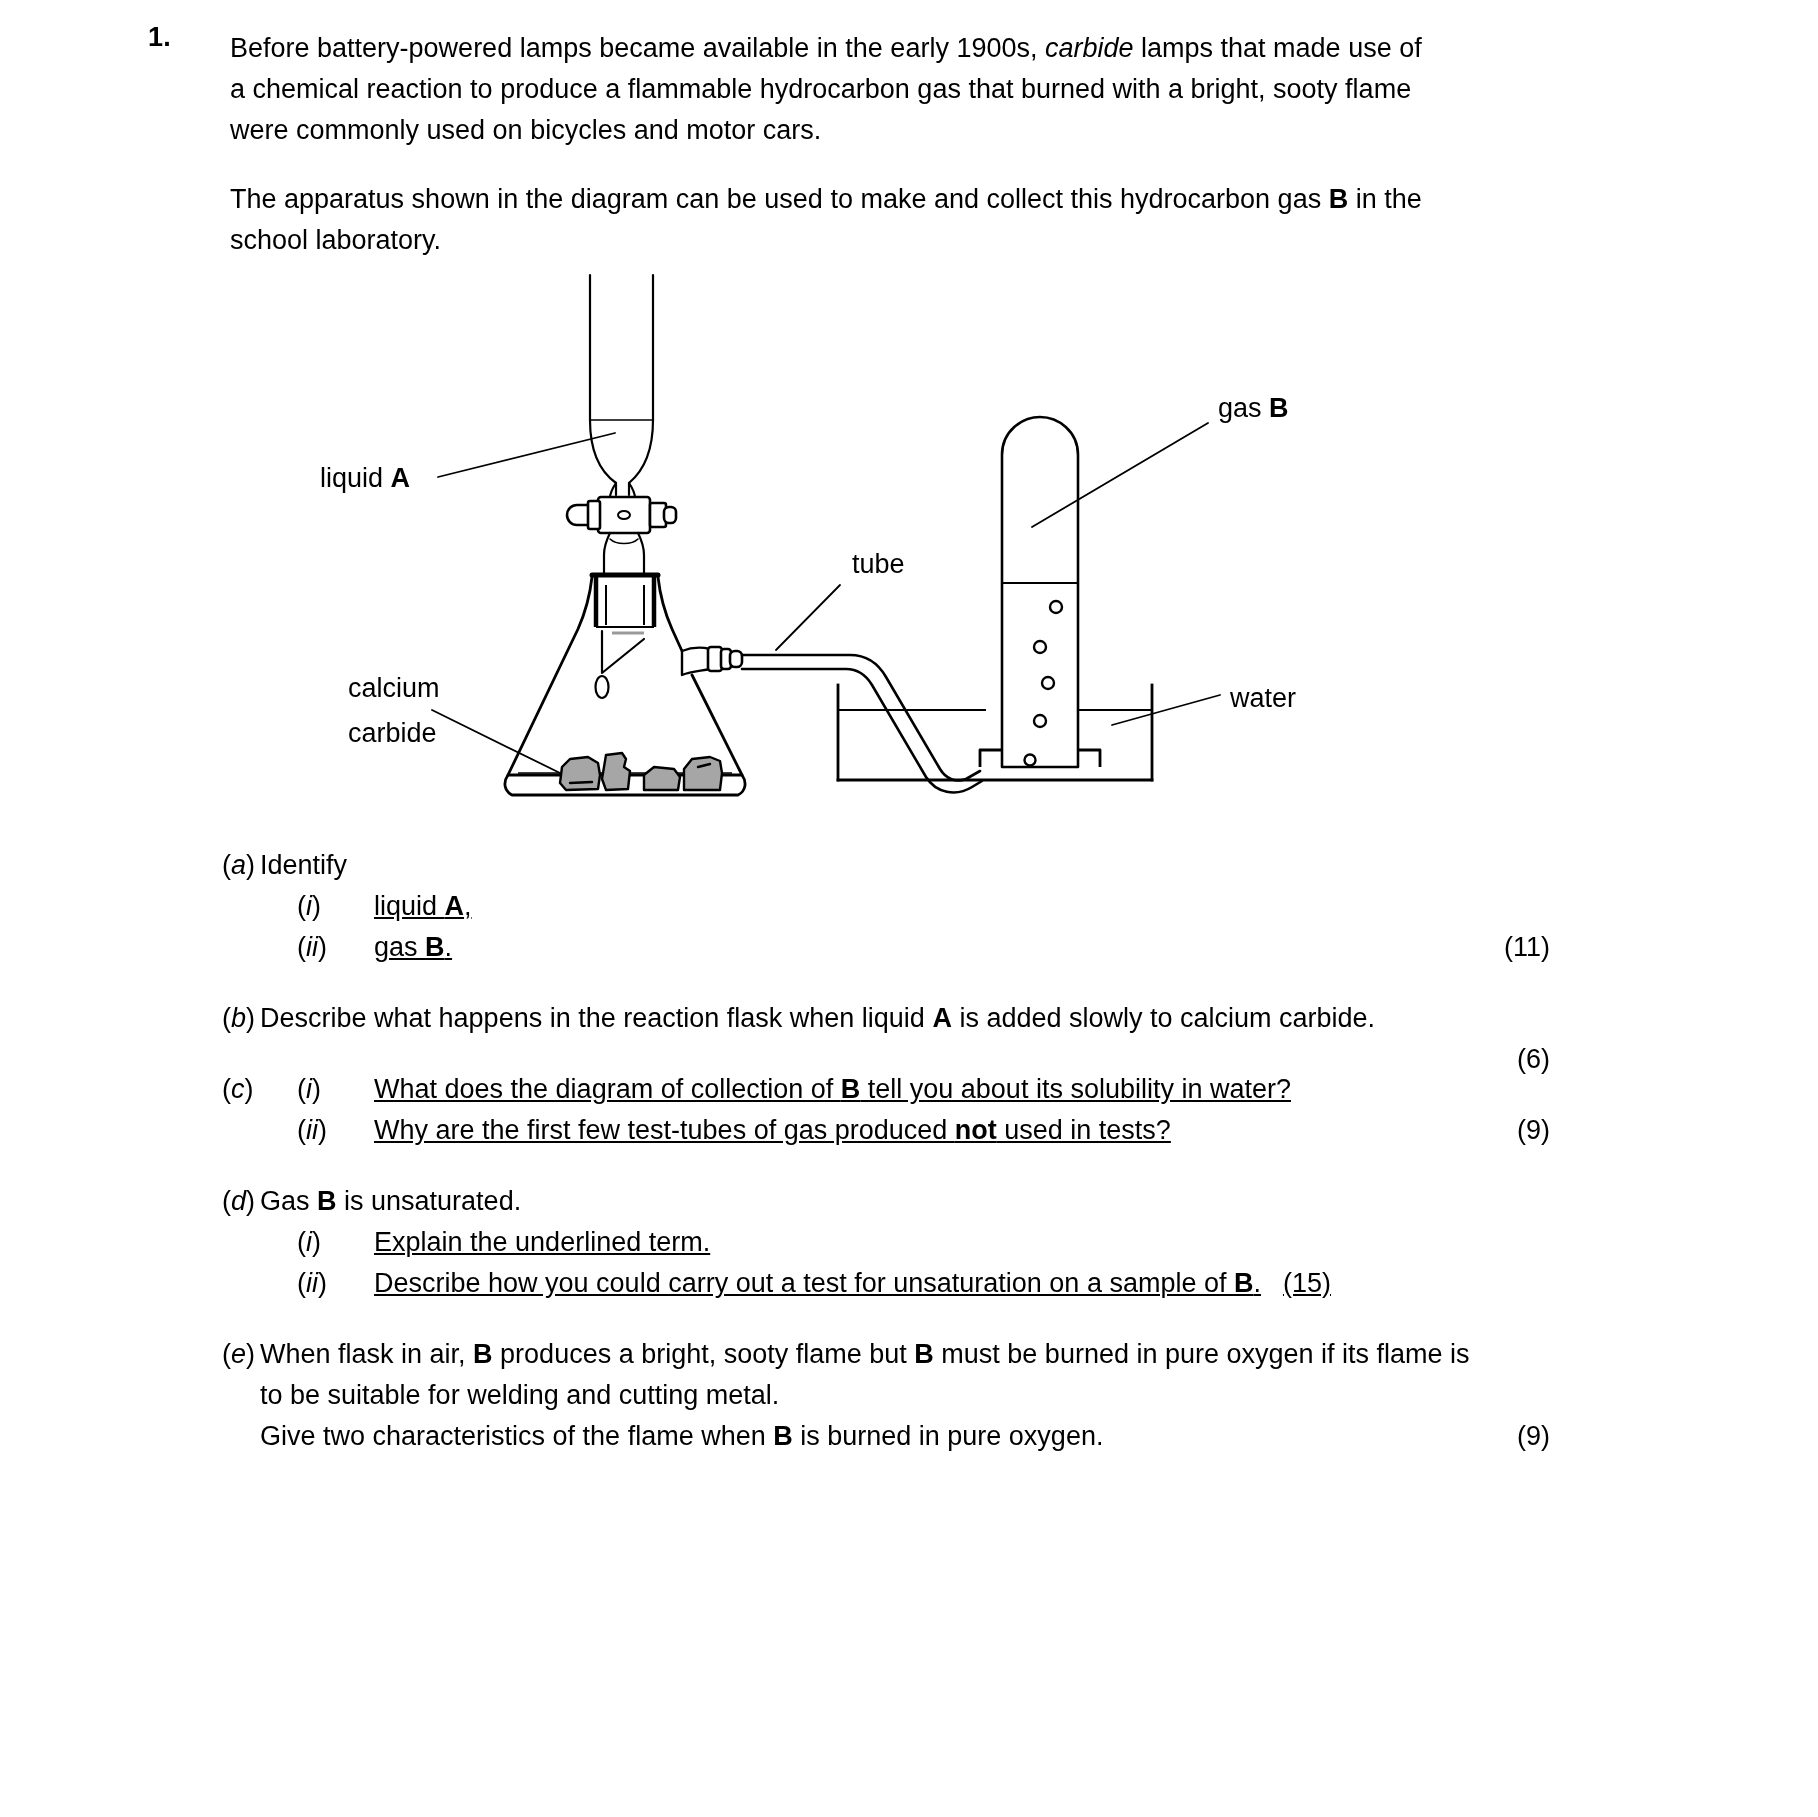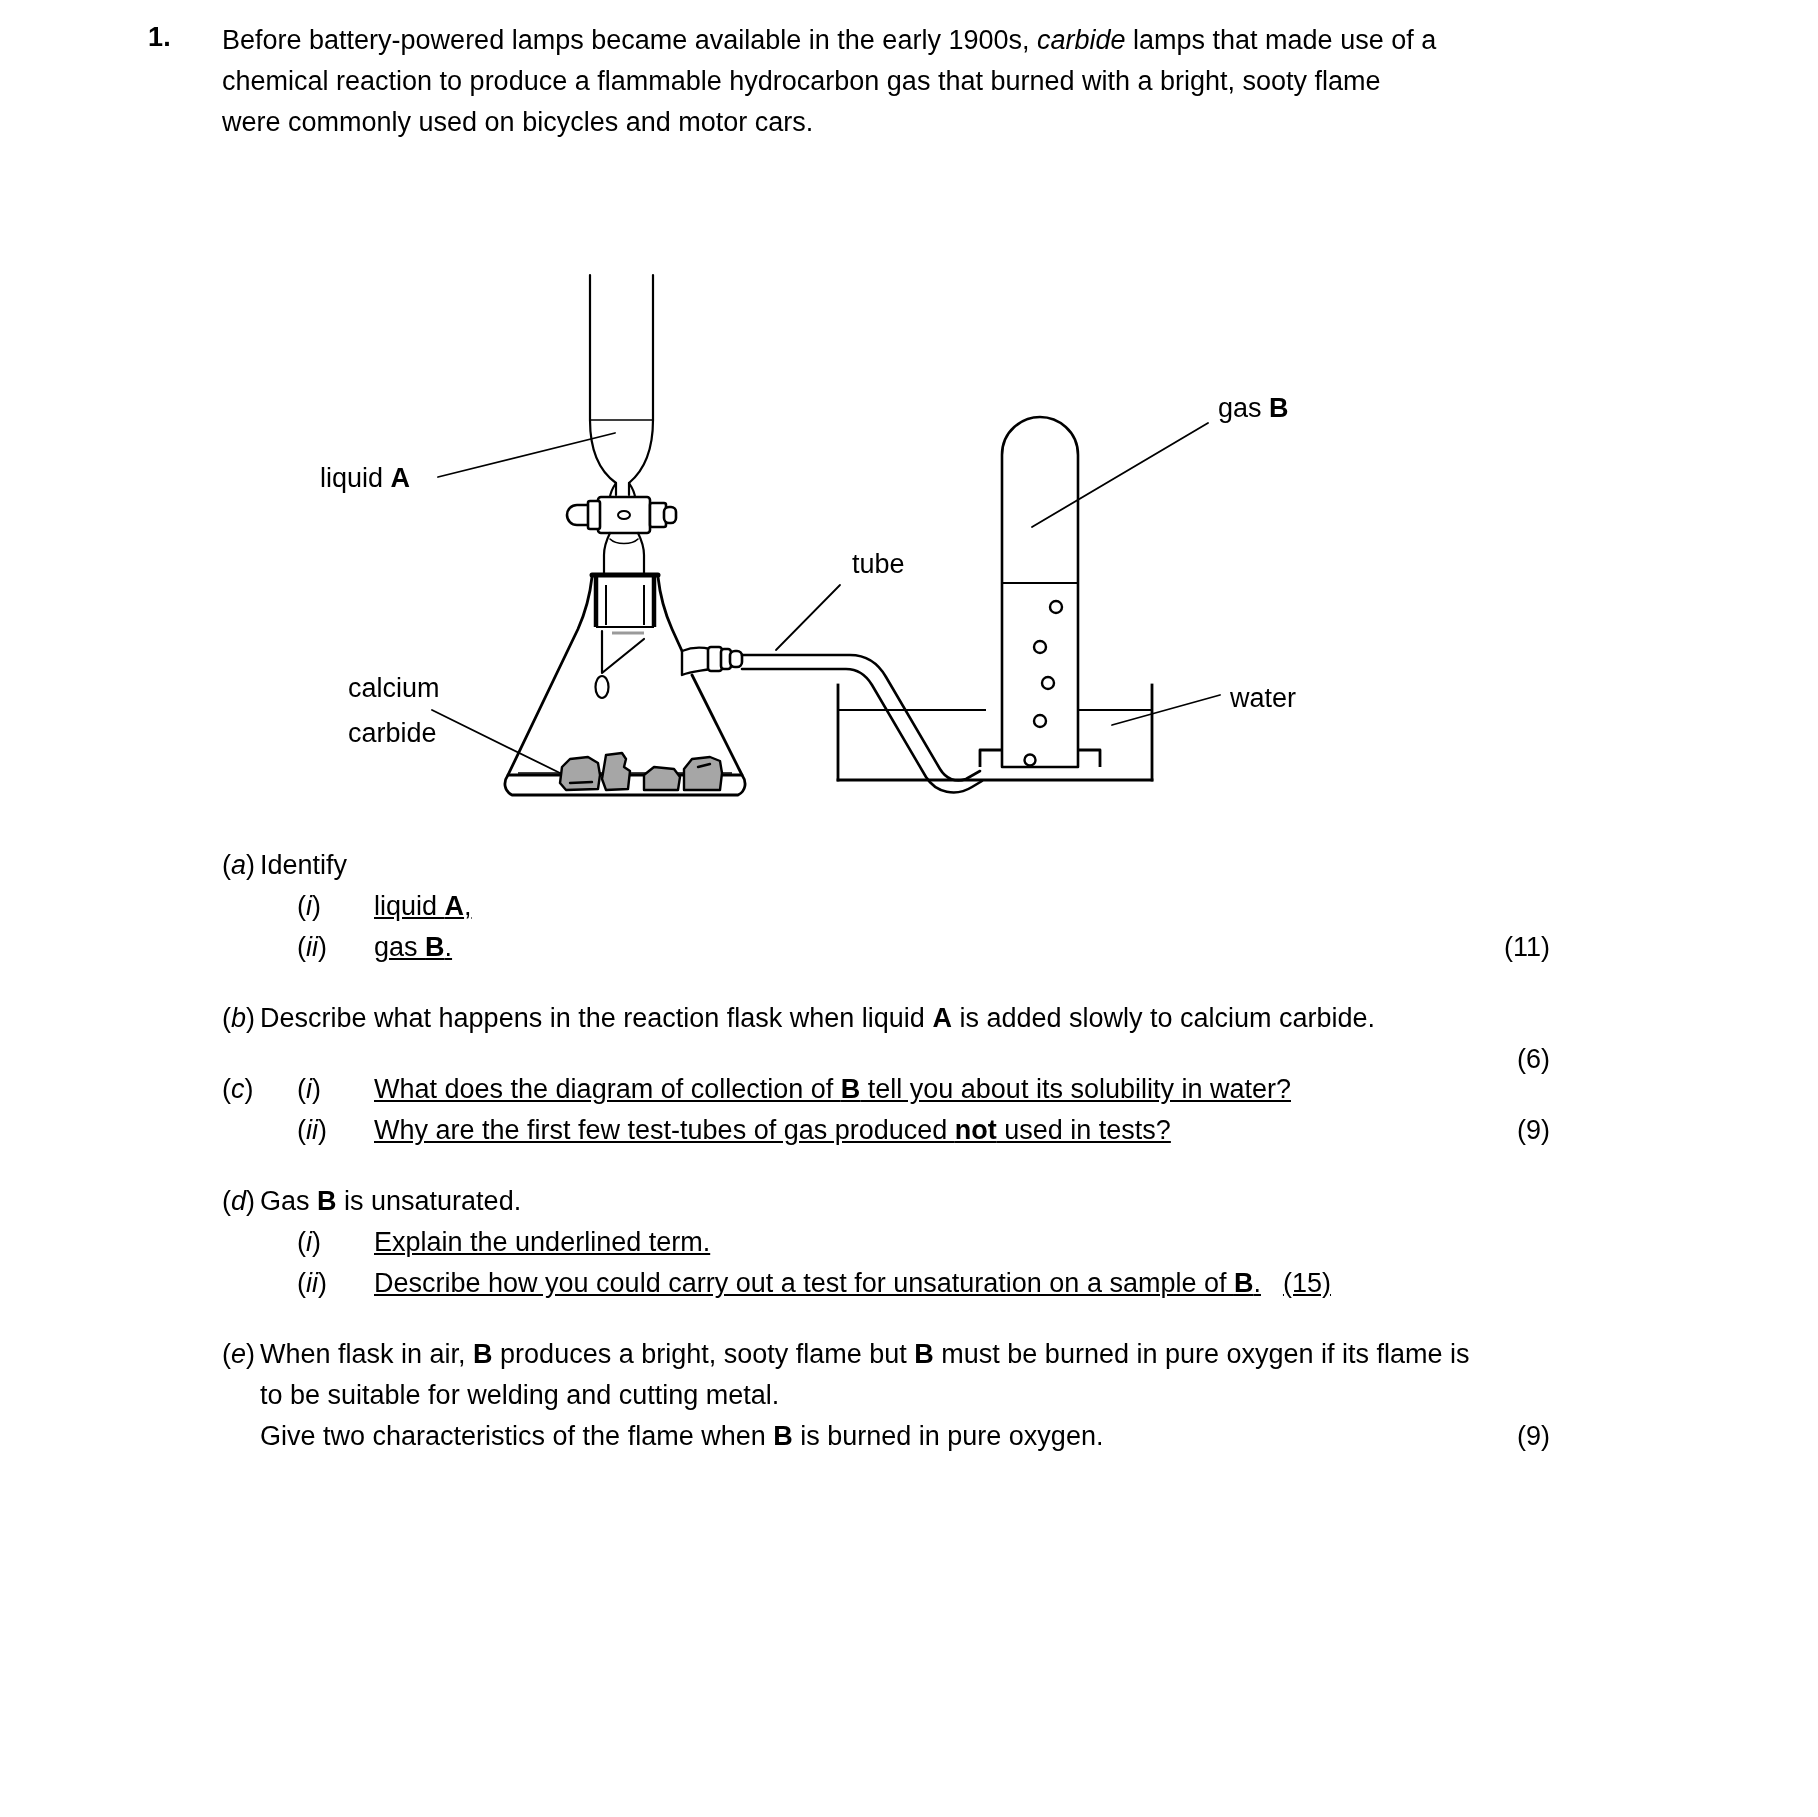--- a/index.html
+++ b/index.html
@@ -34,21 +34,21 @@
   }
   .stem {
     position: absolute;
     left: 222px;
     top: 20px;
     width: 1215px;
     font-size: 27px;
     line-height: 41px;
   }
   .stem p {
-    margin: 0;
+    margin: 8px;
   }
   .stem p.second {
     margin-top: 28px;
   }
   .ital { font-style: italic; }
   .bold { font-weight: bold; }
 
   
   .diagram {
     position: absolute;
@@ -120,20 +120,21 @@
 </style>
 </head>
 <body>
 
 <div class="page">
 
   <div class="qnum">1.</div>
 
   <div class="stem">
     <p><span>Before battery-powered lamps became available in the early 1900s, </span><span class="ital">carbide</span><span> lamps that made use of a chemical reaction to produce a flammable hydrocarbon gas that burned with a bright, sooty flame were commonly used on bicycles and motor cars.</span></p>
+    <p class="second"><span>The apparatus shown in the diagram can be used to make and collect this hydrocarbon gas </span><span class="bold">B</span><span> in the school laboratory.</span></p>
   </div>
 
   <div class="diagram">
     <svg width="1340" height="575" viewBox="0 0 1340 575" xmlns="http://www.w3.org/2000/svg">
       <g fill="none" stroke="#000000" stroke-width="2.2" stroke-linejoin="round" stroke-linecap="round">
 
         <line x1="350" y1="20" x2="350" y2="165"></line>
         <line x1="413" y1="20" x2="413" y2="165"></line>
 
         <line x1="350" y1="165" x2="413" y2="165" stroke-width="1.6"></line>

